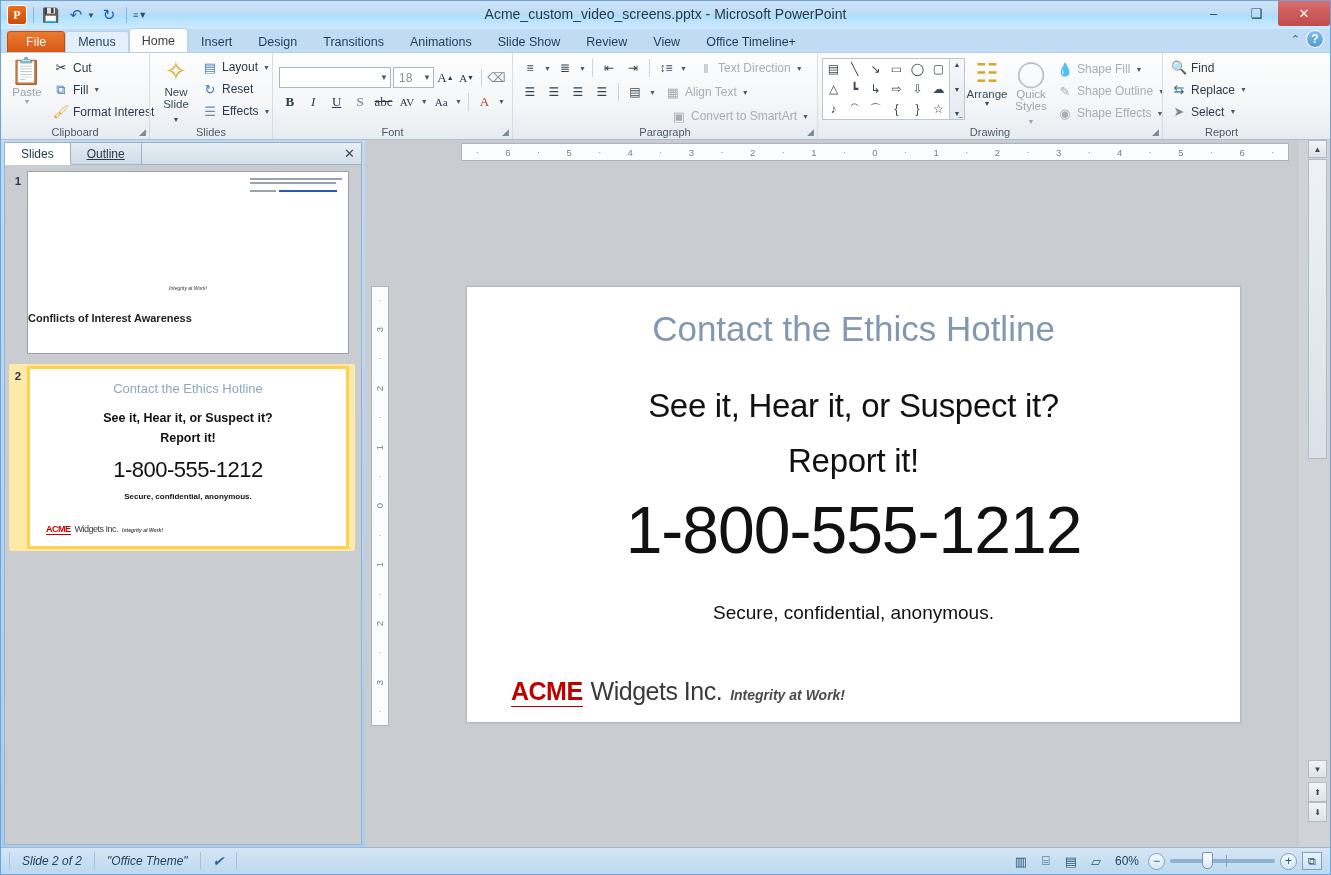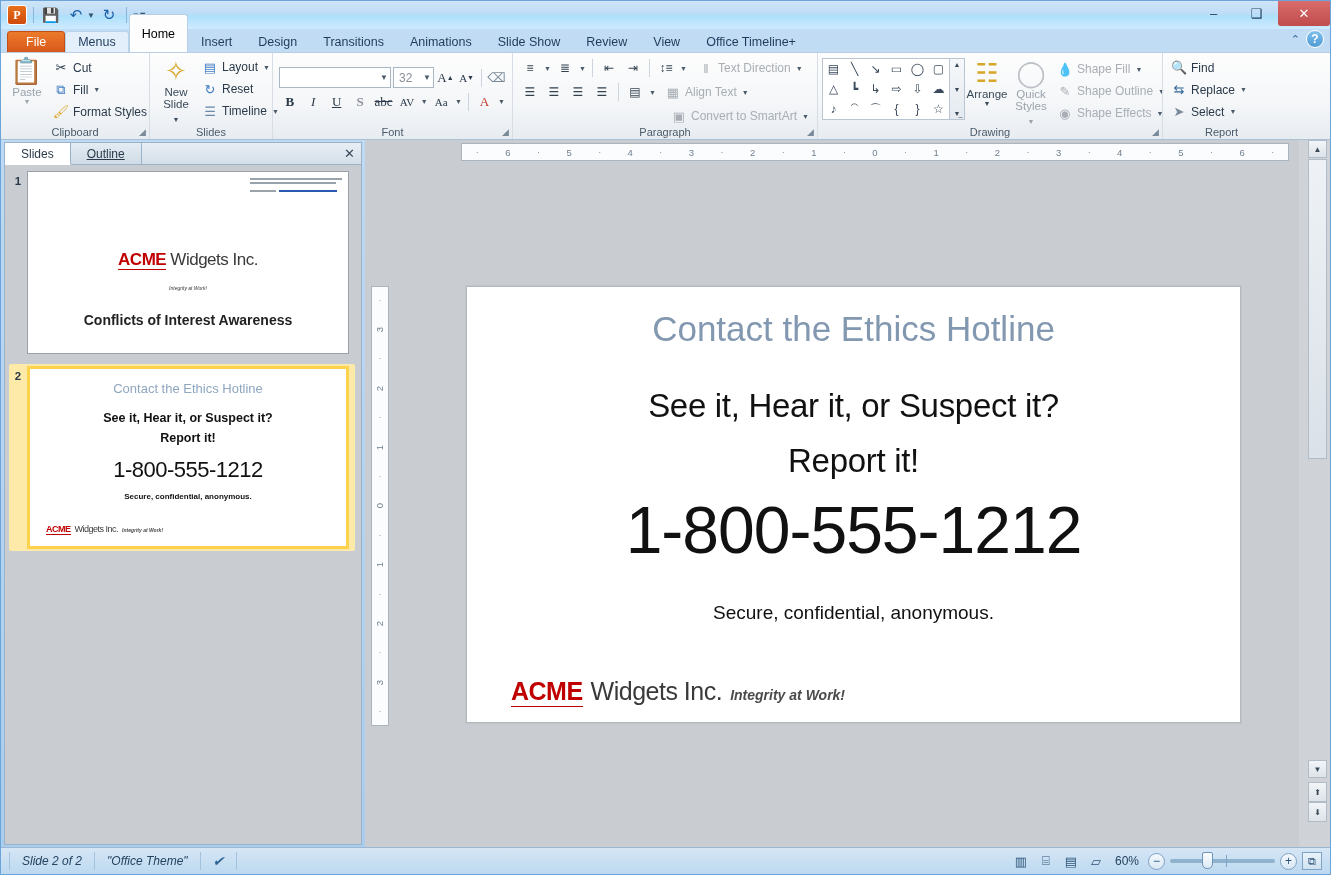--- a/index.html
+++ b/index.html
@@ -70,21 +70,21 @@
     display: flex; align-items: center; border-radius: 3px 3px 0 0;
     border: 1px solid transparent;
   }
   .tab.file {
     background: linear-gradient(to bottom,#ec7a2b,#d8591a);
     color: #fff; border-color: #c44d10; padding: 0 18px; font-weight: normal;
   }
   .tab.inactive-pale { background: rgba(255,255,255,0.55); border-color:#b6d4ec; }
   .tab.active {
     background: #fdfdfd; border: 1px solid #b8cfe3; border-bottom-color: #fdfdfd;
-    height: 39px; color: #000000;
+    height: 25px; color: #404040;
   }
   .helpzone { position: absolute; right: 6px; top: 29px; display: flex; gap: 6px; align-items:center;}
   .helpzone .collapse { color:#2f6496; font-size:11px; }
   .helpzone .help {
     width: 18px; height: 18px; border-radius: 50%;
     background: linear-gradient(to bottom,#7fc0ec,#4f9bd4);
     border: 1px solid #fff; color: #fff; font-size: 12px; font-weight: bold;
     display:flex; align-items:center; justify-content:center;
   }
 
@@ -191,21 +191,21 @@
   .thumbrow.selected .thumbframe { border: 3px solid #ffd24d; }
   .thumbrow.selected { background: #fde9a8; padding: 2px 0 2px 0; border-radius:2px;}
 
   
   .t1-note { position: absolute; right: 6px; top: 6px; width: 92px; }
   .t1-note .ln { height: 2px; background: #9aa2aa; margin-bottom: 2px; }
   .t1-note .ln.w1 { width: 92px; } .t1-note .ln.w2 { width: 86px; }
   .t1-note .ln.lk { background: #2a5ab0; width: 58px; margin-top: 4px; }
   .t1-logo { position: absolute; left: 0; right: 0; top: 78px; text-align: center; }
   .t1-tag { position:absolute; left:0; right:0; top: 113px; text-align:center; font-size:5px; color:#333; font-style: italic; }
-  .t1-sub { position:absolute; left:0; right:0; top: 140px; text-align:center; font-size:14px; color:#222; font-weight:600;}
+  .t1-sub { position:absolute; left:0; right:0; top: 140px; text-align:left; font-size:11px; color:#222; font-weight:600;}
 
   
   .t2 { position:absolute; inset:0; }
   .t2 .t2title { position:absolute; left:0; right:0; top:12px; text-align:center; font-size:13px; color:#8fa6bf; }
   .t2 .t2l1 { position:absolute; left:0; right:0; top:42px; text-align:center; font-size:12.5px; color:#111; font-weight:600;}
   .t2 .t2l2 { position:absolute; left:0; right:0; top:62px; text-align:center; font-size:12.5px; color:#111; font-weight:600;}
   .t2 .t2phone { position:absolute; left:0; right:0; top:88px; text-align:center; font-size:22px; color:#111; letter-spacing:-0.5px;}
   .t2 .t2sec { position:absolute; left:0; right:0; top:123px; text-align:center; font-size:8px; color:#111; font-weight:600;}
   .t2 .t2logo { position:absolute; left:16px; top:155px; display:flex; align-items:baseline; gap:4px; }
 
@@ -307,20 +307,21 @@
     <div class="qat">
       <div class="pp-logo">P</div>
       <div class="sep"></div>
       <div class="qbtn save">💾</div>
       <div class="qbtn undo">↶</div>
       <div class="caret">▼</div>
       <div class="qbtn redo">↻</div>
       <div class="sep"></div>
       <div class="drop">≡▼</div>
     </div>
+    <div class="win-title">Acme_custom_video_screens.pptx  -  Microsoft PowerPoint</div>
     <div class="wincontrols">
       <div>–</div>
       <div>❑</div>
       <div class="close">✕</div>
     </div>
   </div>
 
   <div class="tabstrip">
     <div class="tab file">File</div>
     <div class="tab inactive-pale">Menus</div>
@@ -353,21 +354,21 @@
             <span class="ico">✂</span>
             <span>Cut</span>
           </div>
           <div class="smallbtn">
             <span class="ico" style="color:#3f7cc0">⧉</span>
             <span>Fill</span>
             <span class="arr">▼</span>
           </div>
           <div class="smallbtn">
             <span class="ico" style="color:#e0a52a">🖌</span>
-            <span>Format Styles</span>
+            <span>Format Interest</span>
           </div>
         </div>
       </div>
       <div class="glabel">Clipboard</div>
       <div class="dlg">◢</div>
     </div>
 
     <div class="group slides-group" style="width:123px">
       <div class="gbody">
         <div class="bigbtn" style="width:52px">
@@ -382,37 +383,37 @@
             <span class="ico" style="color:#3f7cc0">▤</span>
             <span>Layout</span>
             <span class="arr">▼</span>
           </div>
           <div class="smallbtn">
             <span class="ico" style="color:#3f7cc0">↻</span>
             <span>Reset</span>
           </div>
           <div class="smallbtn">
             <span class="ico" style="color:#6a8aa8">☰</span>
-            <span>Timeline</span>
+            <span>Effects</span>
             <span class="arr">▼</span>
           </div>
         </div>
       </div>
       <div class="glabel">Slides</div>
     </div>
 
     <div class="group" style="width:240px">
       <div class="gbody" style="flex-direction:column; justify-content:center">
         <div class="font-row">
           <div class="combo fontname">
             <span class="cv"></span>
             <span class="ar">▼</span>
           </div>
           <div class="combo fontsize">
-            <span class="cv" style="color:#8a9099">32</span>
+            <span class="cv" style="color:#8a9099">18</span>
             <span class="ar">▼</span>
           </div>
           <div class="fbtn">A<span style="font-size:7px">▲</span></div>
           <div class="fbtn small">A<span style="font-size:7px">▼</span></div>
           <div class="vsep"></div>
           <div class="fbtn" style="color:#7b8a99">⌫</div>
         </div>
         <div class="font-row">
           <div class="fbtn" style="font-weight:bold">B</div>
           <div class="fbtn" style="font-style:italic">I</div>
@@ -578,23 +579,20 @@
           <div class="thumbframe">
             <div class="t1-note" title="note">
               <div class="ln w1"></div>
                 <div class="ln w2"></div>
               <div style="height:4px"></div>
               <div style="display:flex;gap:3px;align-items:center">
                 <div class="ln" style="width:26px;margin:0"></div>
                 <div class="ln lk" style="margin:0"></div>
               </div>
             </div>
-            <div class="t1-logo">
-              <span class="acme" style="font-size:17px">ACME</span><span class="widgets" style="font-size:17px"> Widgets Inc.</span>
-            </div>
             <div class="t1-tag">Integrity at Work!</div>
             <div class="t1-sub">Conflicts of Interest Awareness</div>
           </div>
         </div>
 
         <div class="thumbrow selected">
           <div class="thumbnum">2</div>
           <div class="thumbframe">
             <div class="t2">
               <div class="t2title">Contact the Ethics Hotline</div>

